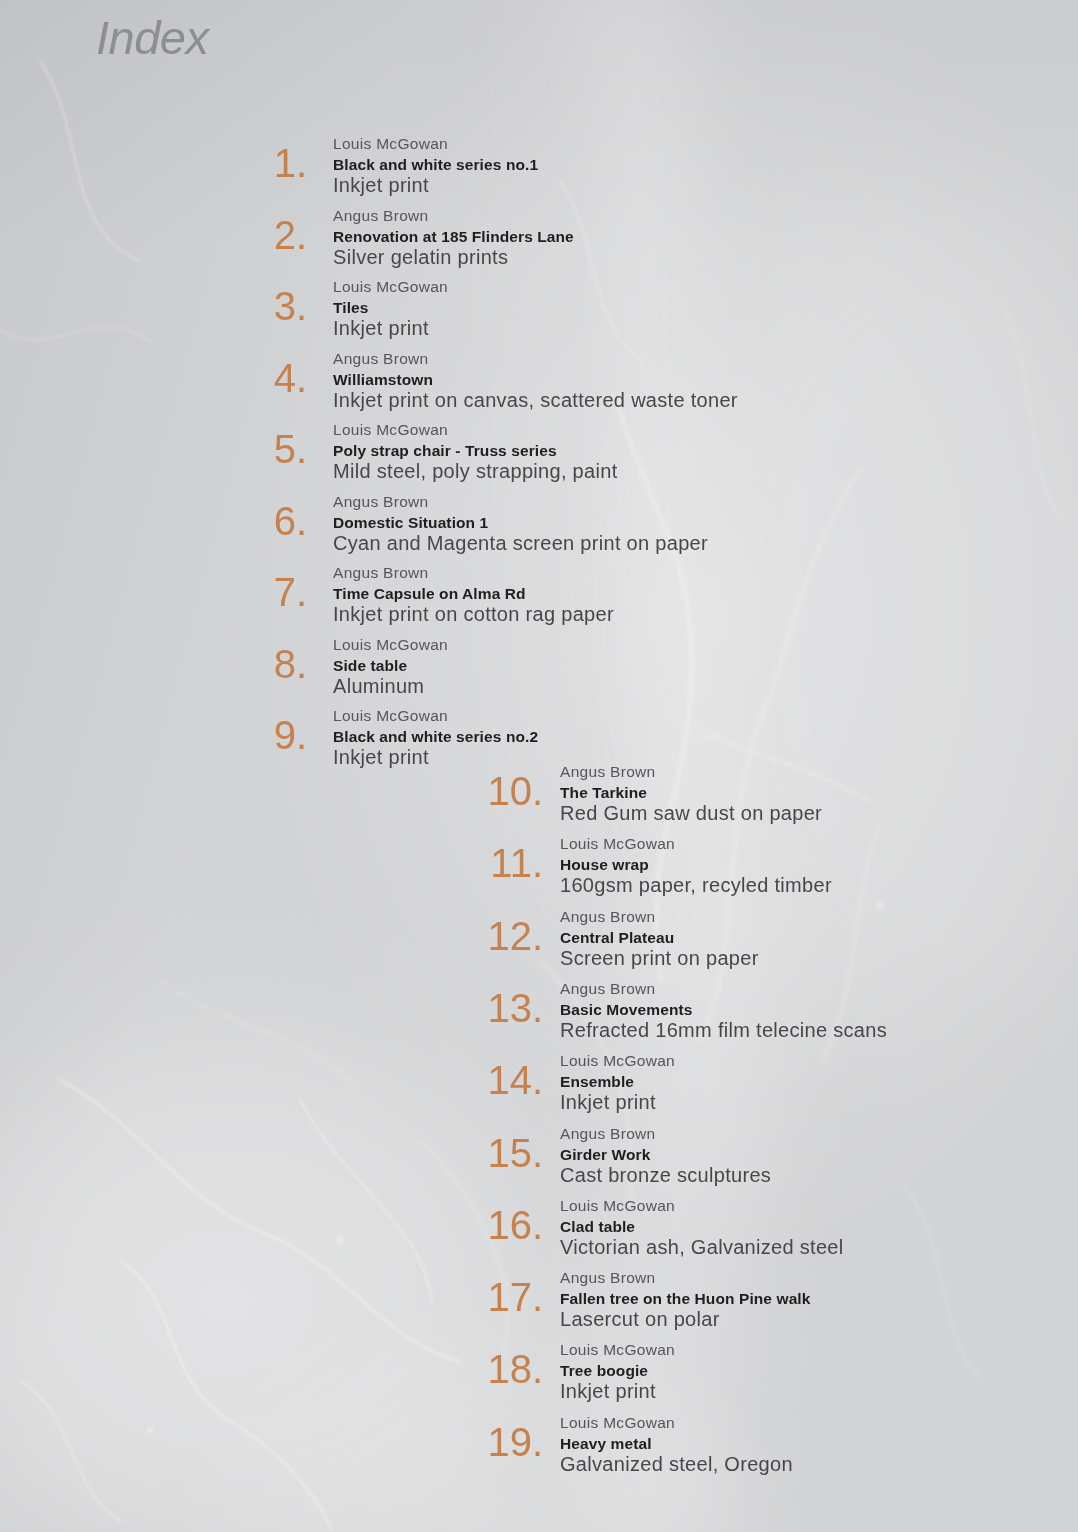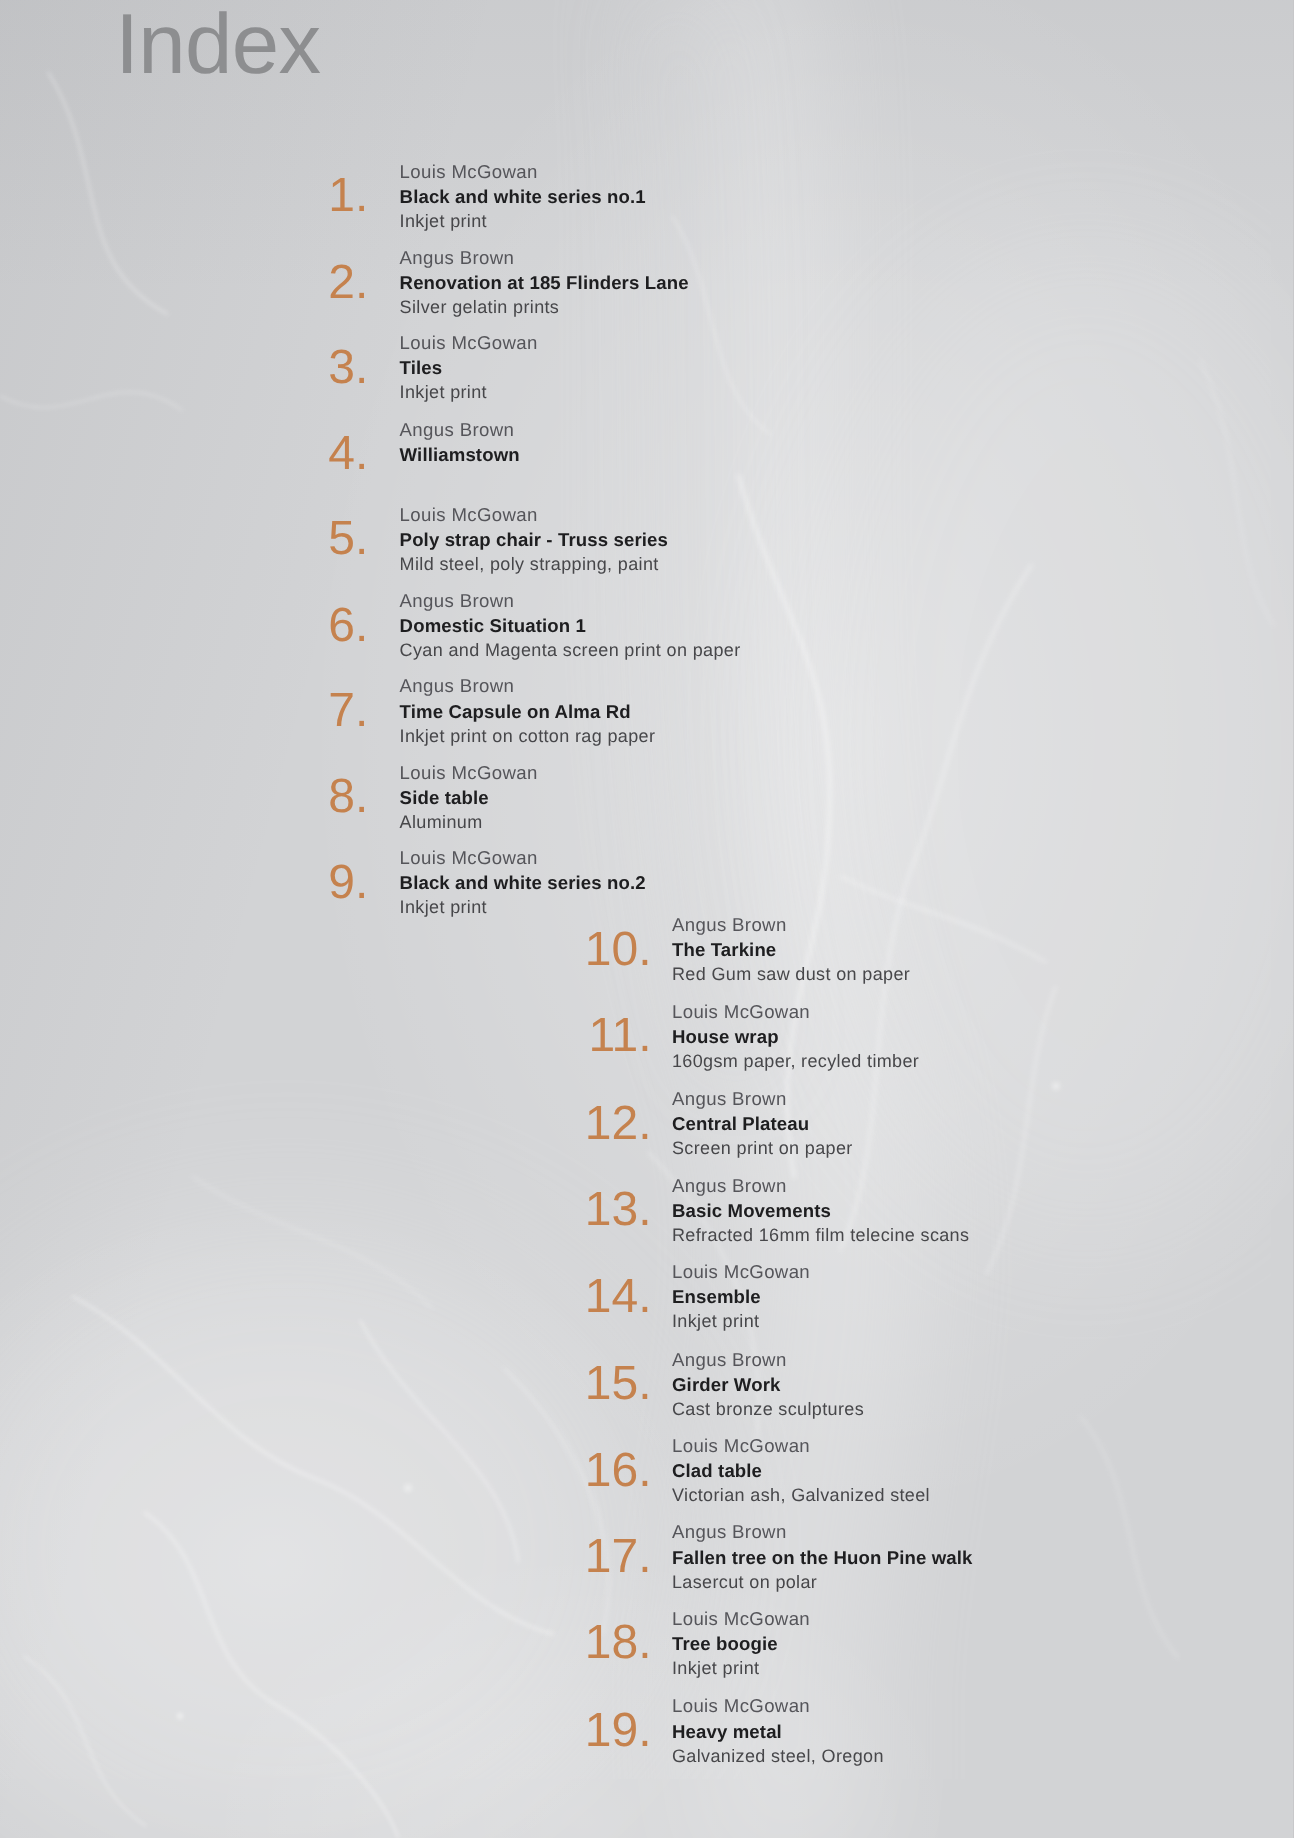--- a/index.html
+++ b/index.html
@@ -30,25 +30,26 @@
   .texture-svg {
     position: absolute;
     left: 0;
     top: 0;
   }
   .page-title {
     position: absolute;
     left: 96px;
     top: 8px;
     margin: 0;
-    font-size: 71px;
+    font-size: 47px;
     line-height: 60px;
     font-weight: 400;
     letter-spacing: -0.5px;
     color: #8d8e90;
+    font-style: italic;
   }
   .item {
     position: absolute;
     left: 0;
     width: 1078px;
     height: 70px;
   }
   .item .num {
     position: absolute;
     top: 9px;
@@ -74,21 +75,21 @@
     color: #55555a;
   }
   .work {
     font-size: 15.5px;
     line-height: 20.6px;
     letter-spacing: 0.1px;
     font-weight: 700;
     color: #1e1e20;
   }
   .material {
-    font-size: 15px;
+    font-size: 20px;
     line-height: 20.8px;
     letter-spacing: 0.3px;
     color: #47474a;
   }
 </style>
 </head>
 <body>
 
 <div class="page">
 
@@ -151,20 +152,21 @@
       <div class="artist">Louis McGowan</div>
       <div class="work">Tiles</div>
       <div class="material">Inkjet print</div>
     </div>
   </div>
       <div class="item col1" style="top: 349px;">
     <div class="num">4.</div>
     <div class="txt">
       <div class="artist">Angus Brown</div>
       <div class="work">Williamstown</div>
+      <div class="material">Inkjet print on canvas, scattered waste toner</div>
     </div>
   </div>
       <div class="item col1" style="top: 420px;">
     <div class="num">5.</div>
     <div class="txt">
       <div class="artist">Louis McGowan</div>
       <div class="work">Poly strap chair - Truss series</div>
       <div class="material">Mild steel,  poly strapping, paint</div>
     </div>
   </div>

